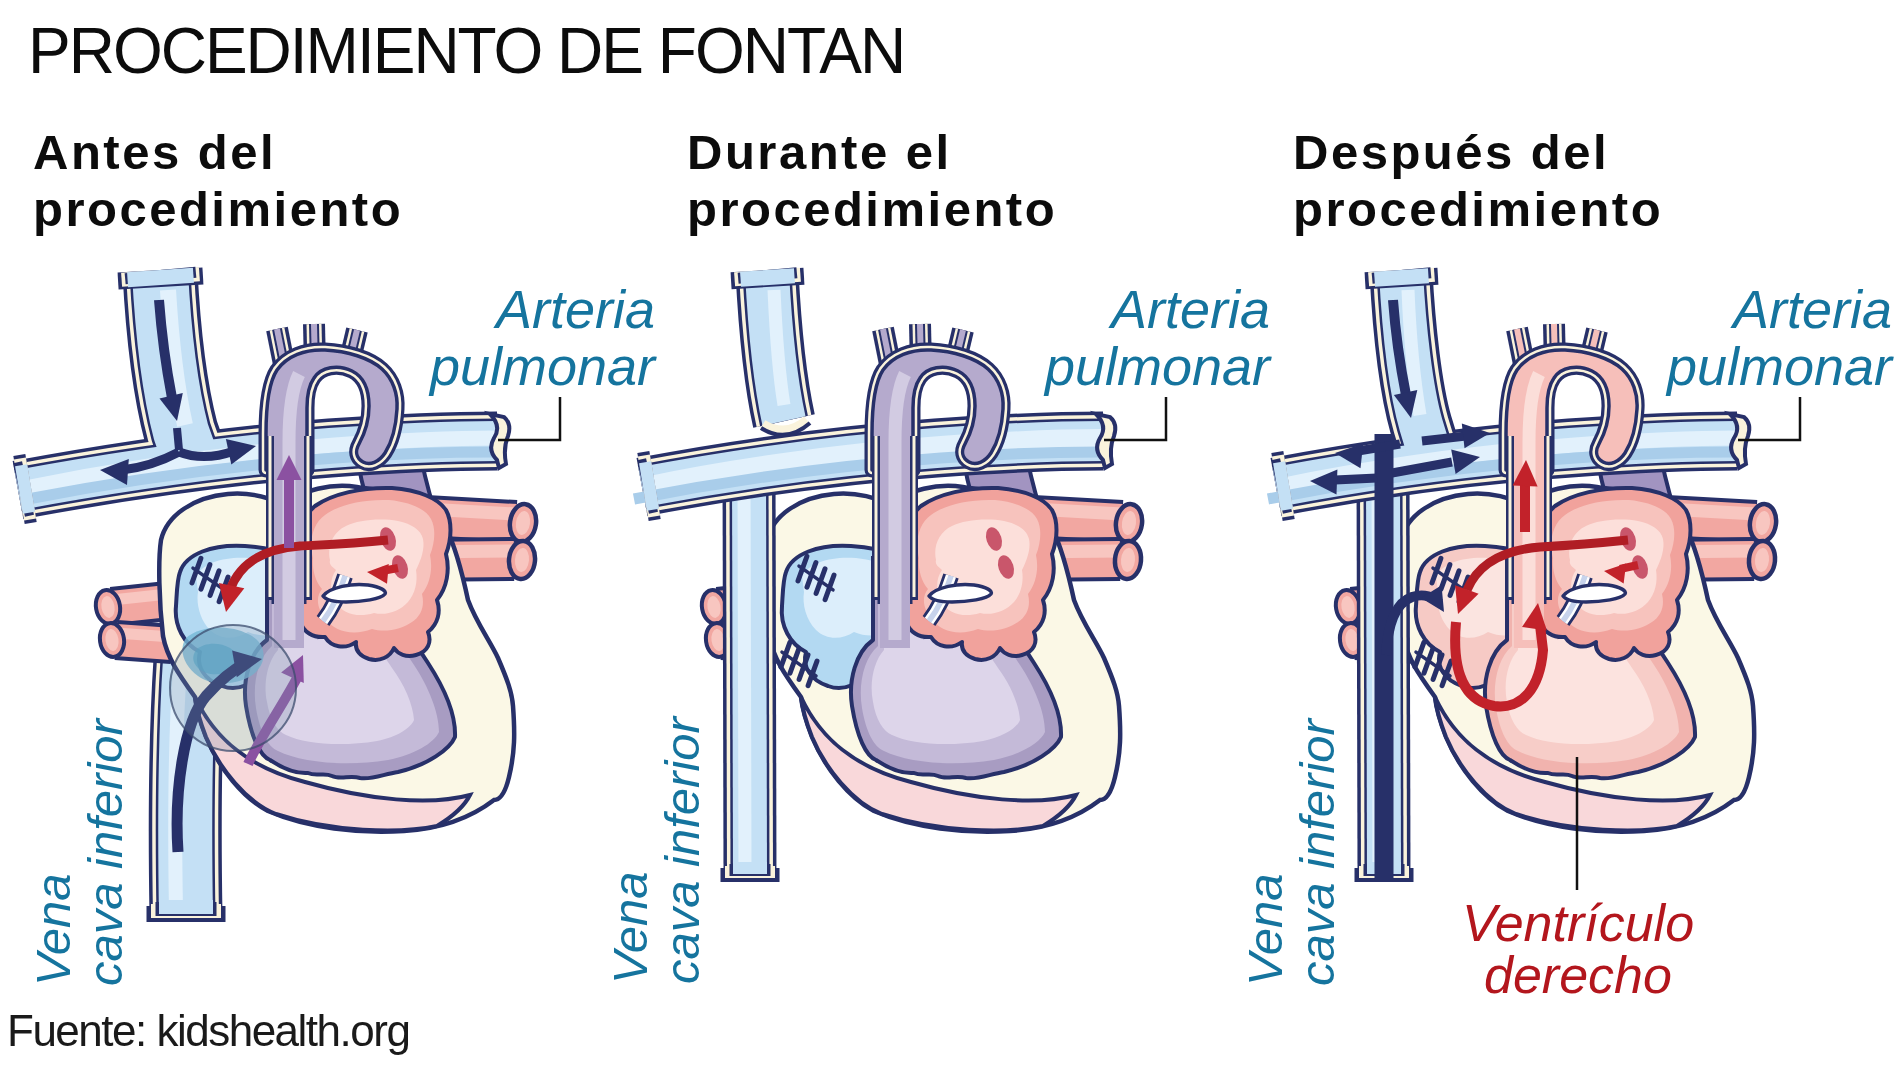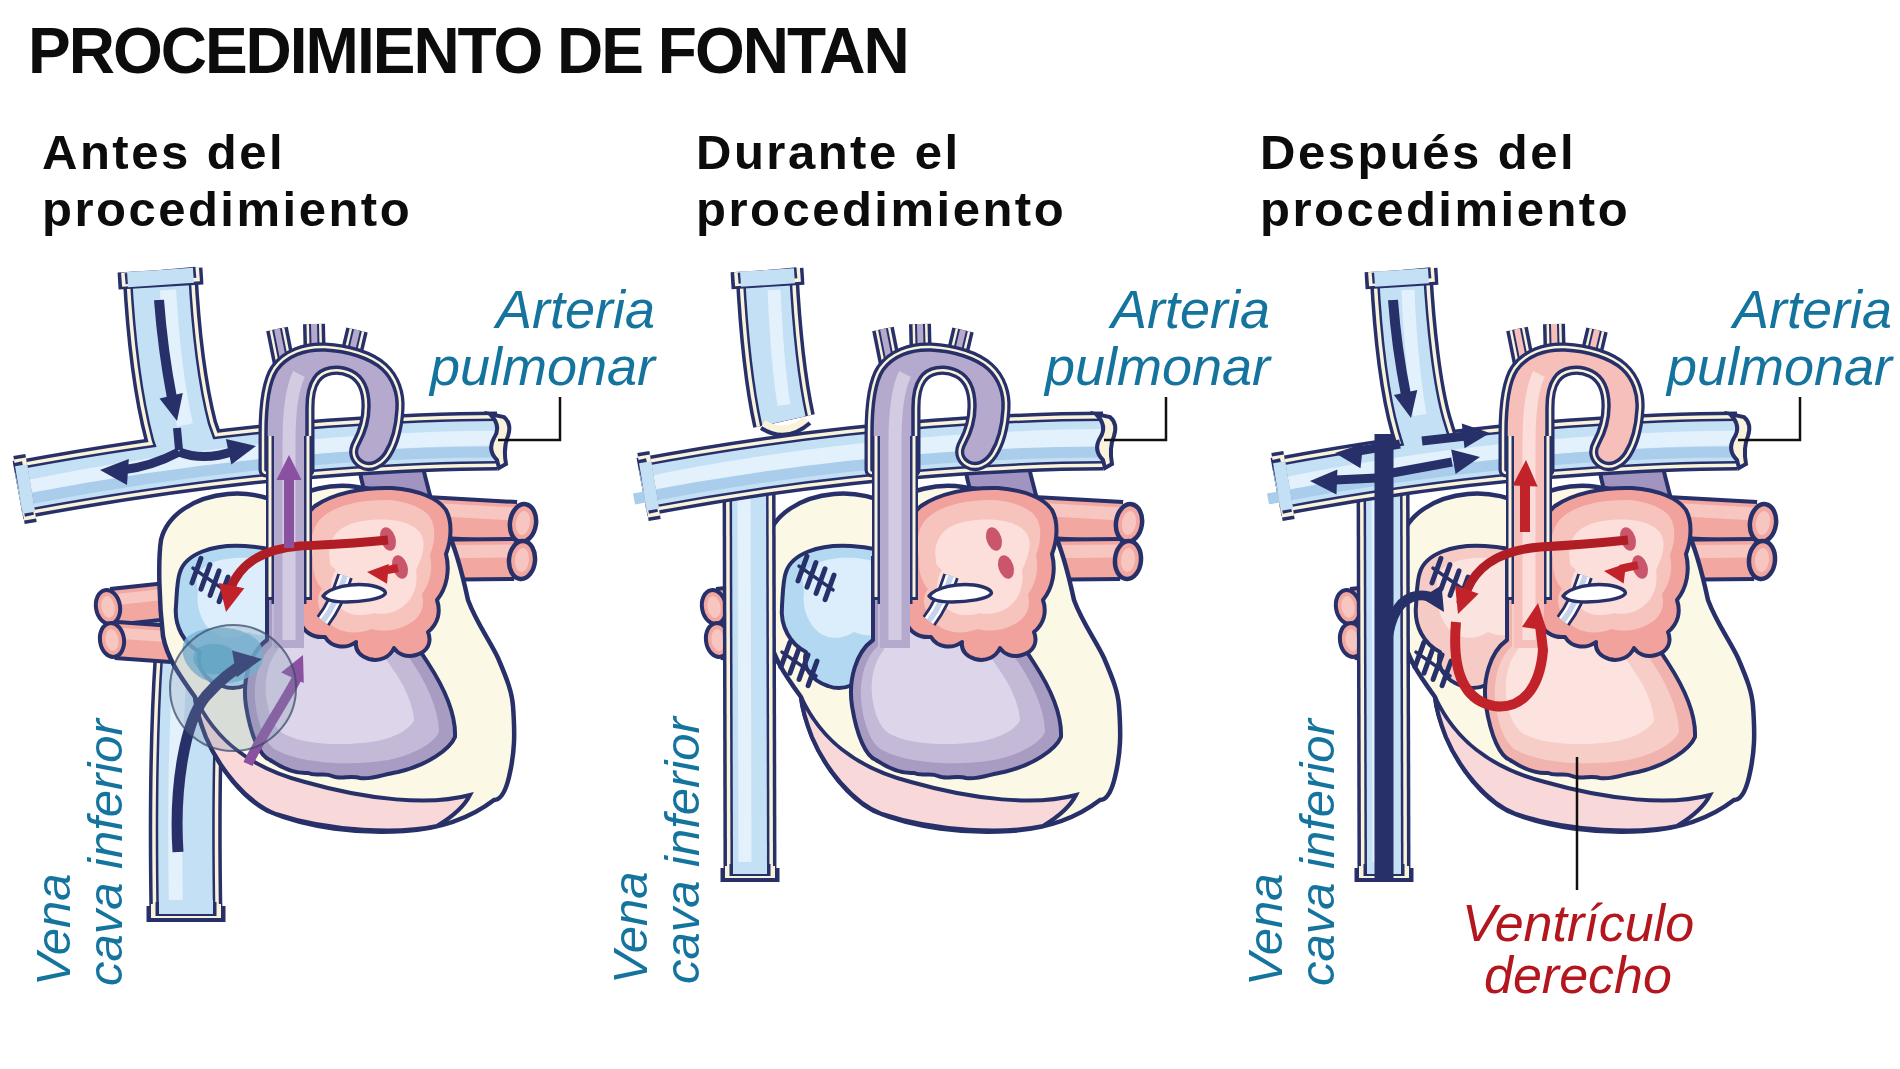--- a/index.html
+++ b/index.html
@@ -1,18 +1,18 @@
 <!DOCTYPE html>
 <html><head><meta charset="utf-8">
 <style>
 html,body{margin:0;padding:0;background:#fff;width:1900px;height:1069px;overflow:hidden;}
 .wrap{position:relative;width:1900px;height:1069px;font-family:"Liberation Sans",sans-serif;}
 svg{position:absolute;left:0;top:0;}
-.title{position:absolute;left:28px;top:14px;font-size:64px;font-weight:bold;color:#0c0c0c;letter-spacing:-2px;}
-.h{position:absolute;top:124px;font-size:49px;font-weight:bold;color:#0c0c0c;line-height:57px;letter-spacing:2.5px;margin-left:9px;}
+.title{position:absolute;left:28px;top:14px;font-size:64px;font-weight:normal;color:#0c0c0c;letter-spacing:-2px;}
+.h{position:absolute;top:124px;font-size:49px;font-weight:bold;color:#0c0c0c;line-height:57px;letter-spacing:2.5px;}
 .src{position:absolute;left:7px;top:1006px;font-size:44px;color:#1a1a1a;letter-spacing:-1.5px;}
 </style></head>
 <body>
 <div class="wrap">
 <svg width="1900" height="1069" viewBox="0 0 1900 1069">
 <rect width="1900" height="1069" fill="#ffffff"></rect>
 <g transform="translate(0,0)">
 <path d="M190,660 C186,720 184,800 186,916" fill="none" stroke="#273069" stroke-width="73" stroke-linecap="butt" stroke-linejoin="round"></path>
 <path d="M190,660 C186,720 184,800 186,916" fill="none" stroke="#faf3dc" stroke-width="66" stroke-linecap="butt" stroke-linejoin="round"></path>
 <path d="M190,660 C186,720 184,800 186,916" fill="none" stroke="#273069" stroke-width="59" stroke-linecap="butt" stroke-linejoin="round"></path>
@@ -368,13 +368,14 @@
         <text x="0" y="0" fill="#15749e" font-family="Liberation Sans, sans-serif" font-style="italic" font-size="49px">Vena</text>
         <text x="0" y="52" fill="#15749e" font-family="Liberation Sans, sans-serif" font-style="italic" font-size="49px">cava inferior</text>
       </g>
 <path d="M1577,757 L1577,890" fill="none" stroke="#111111" stroke-width="2.5"></path>
 <text x="1578" y="941" text-anchor="middle" fill="#b3161d" font-family="Liberation Sans, sans-serif" font-style="italic" font-size="52px">Ventrículo</text>
 <text x="1578" y="993" text-anchor="middle" fill="#b3161d" font-family="Liberation Sans, sans-serif" font-style="italic" font-size="52px">derecho</text>
 </svg>
 <div class="title">PROCEDIMIENTO DE FONTAN</div>
 <div class="h" style="left:33px">Antes del<br>procedimiento</div>
 <div class="h" style="left:687px">Durante el<br>procedimiento</div>
-<div class="h" style="left:1251px">Después del<br>procedimiento</div>
+<div class="h" style="left:1293px">Después del<br>procedimiento</div>
+<div class="src">Fuente: kidshealth.org</div>
 </div>
 </body></html>

